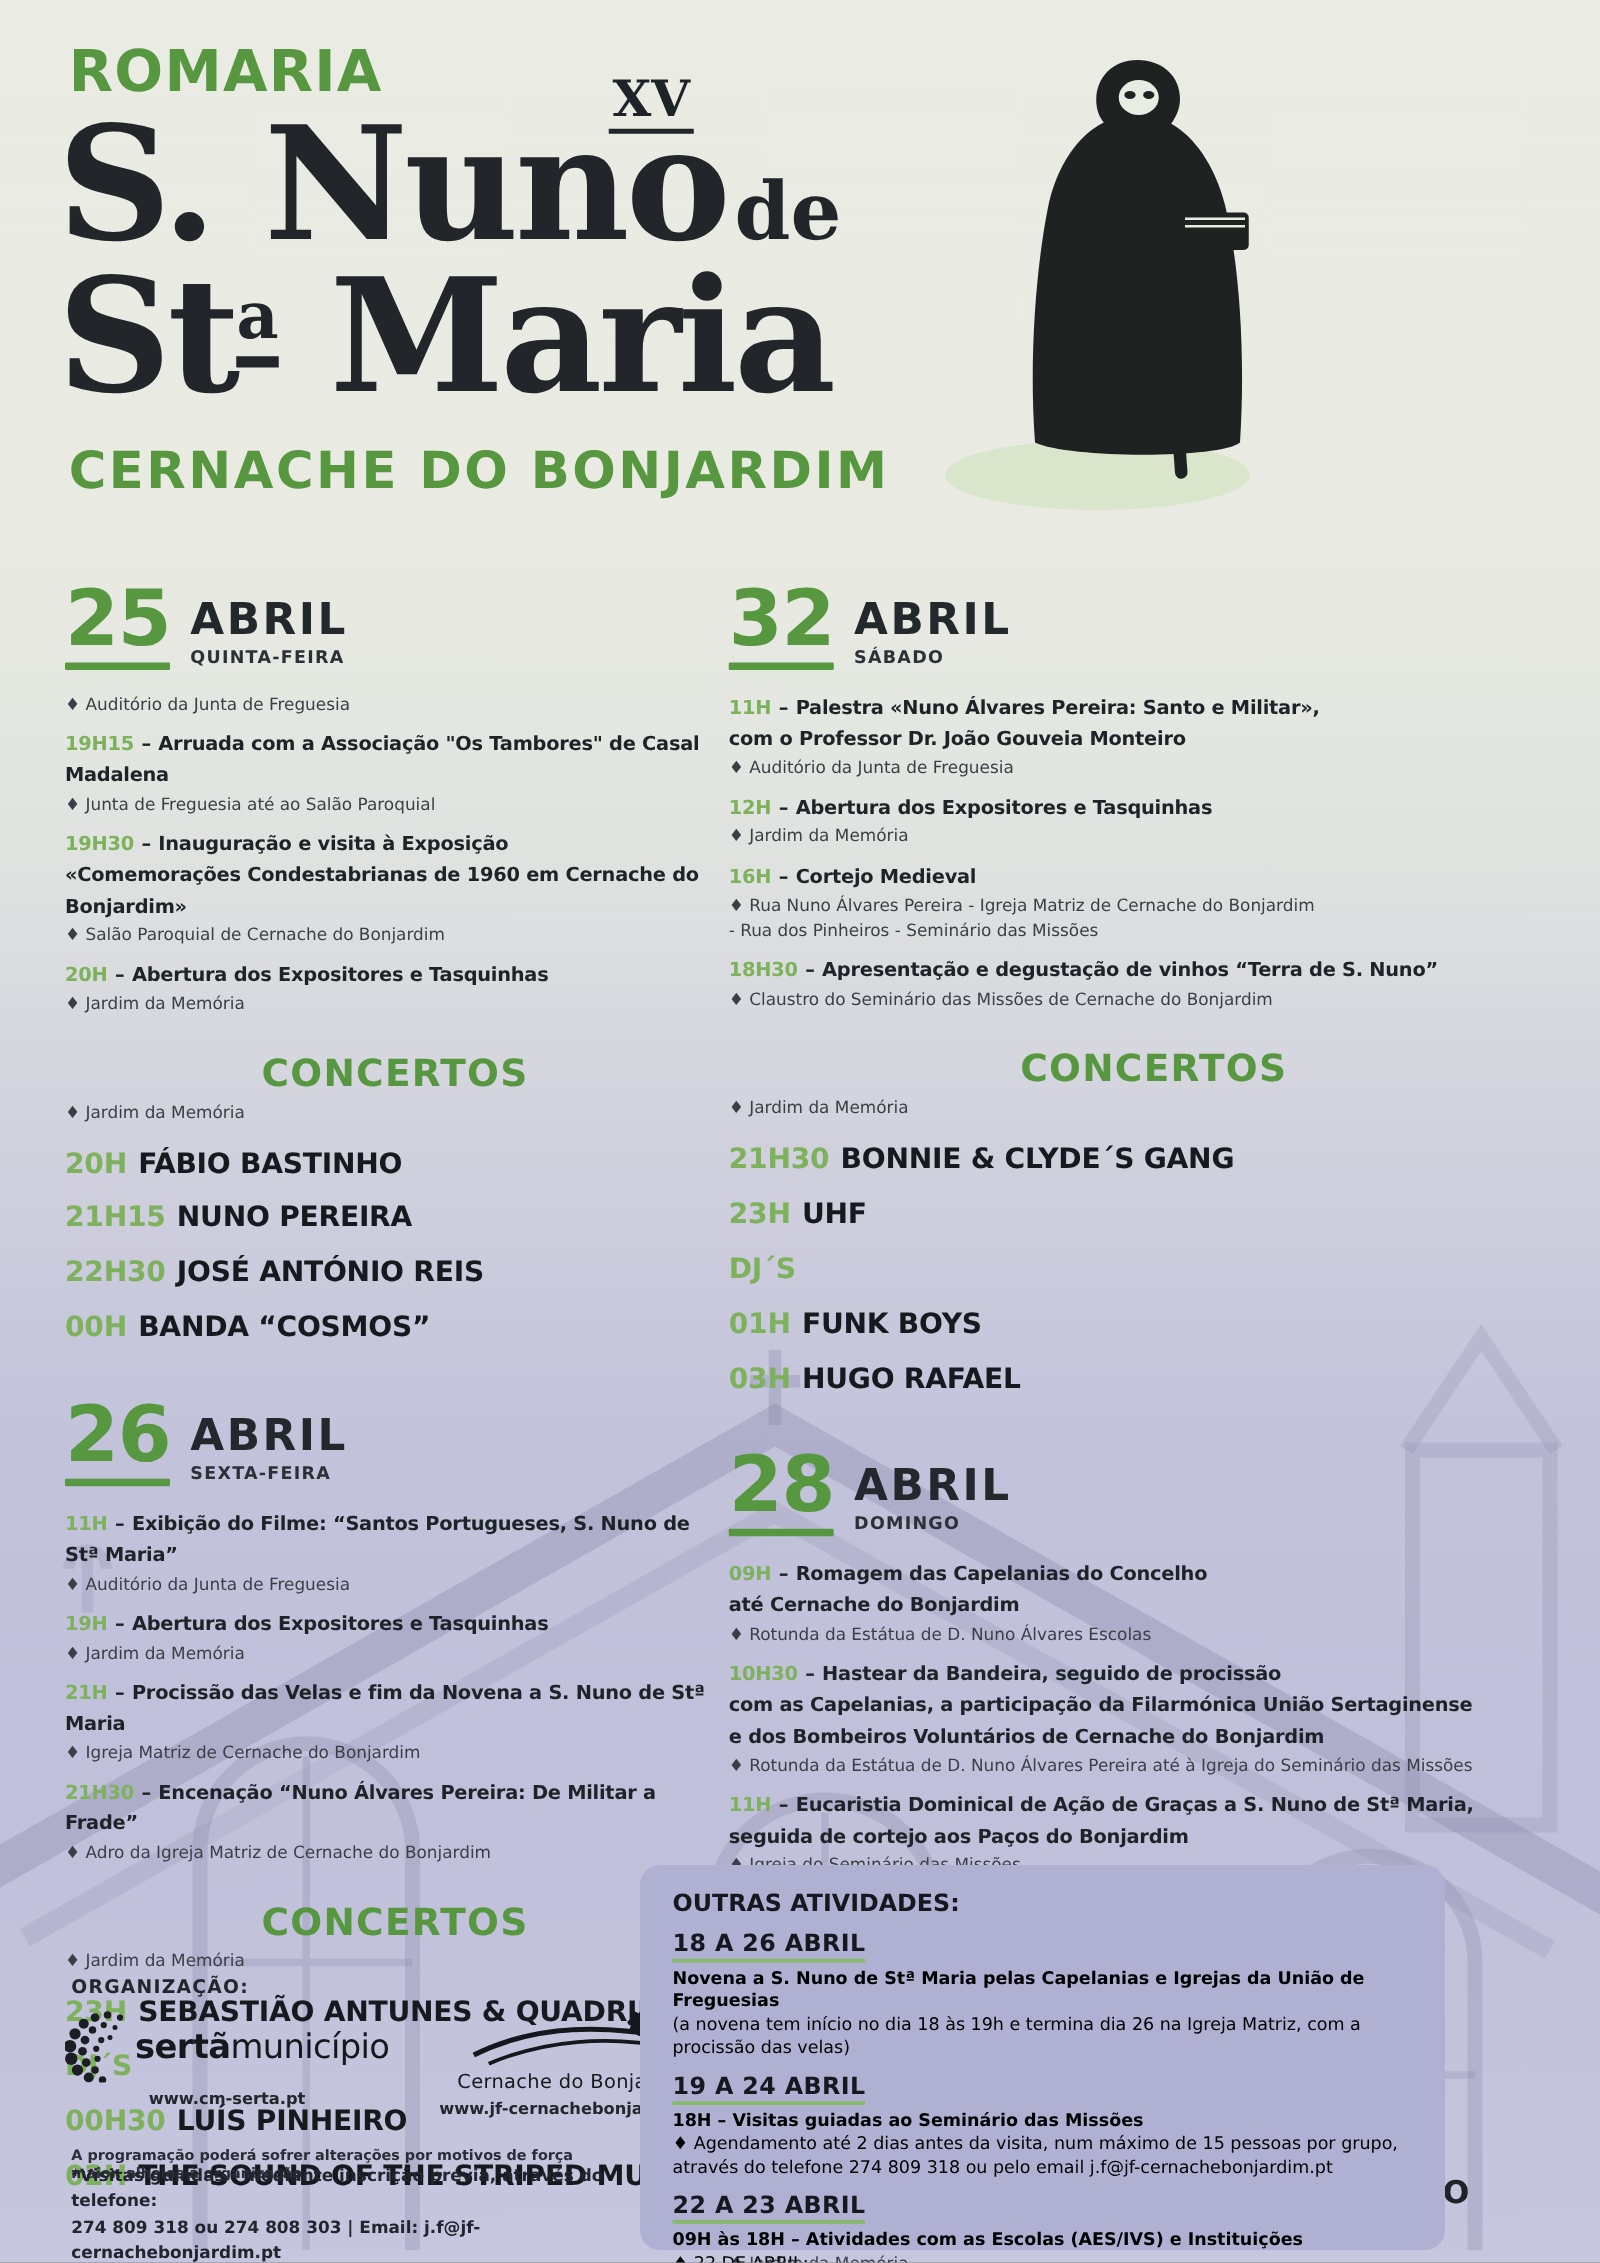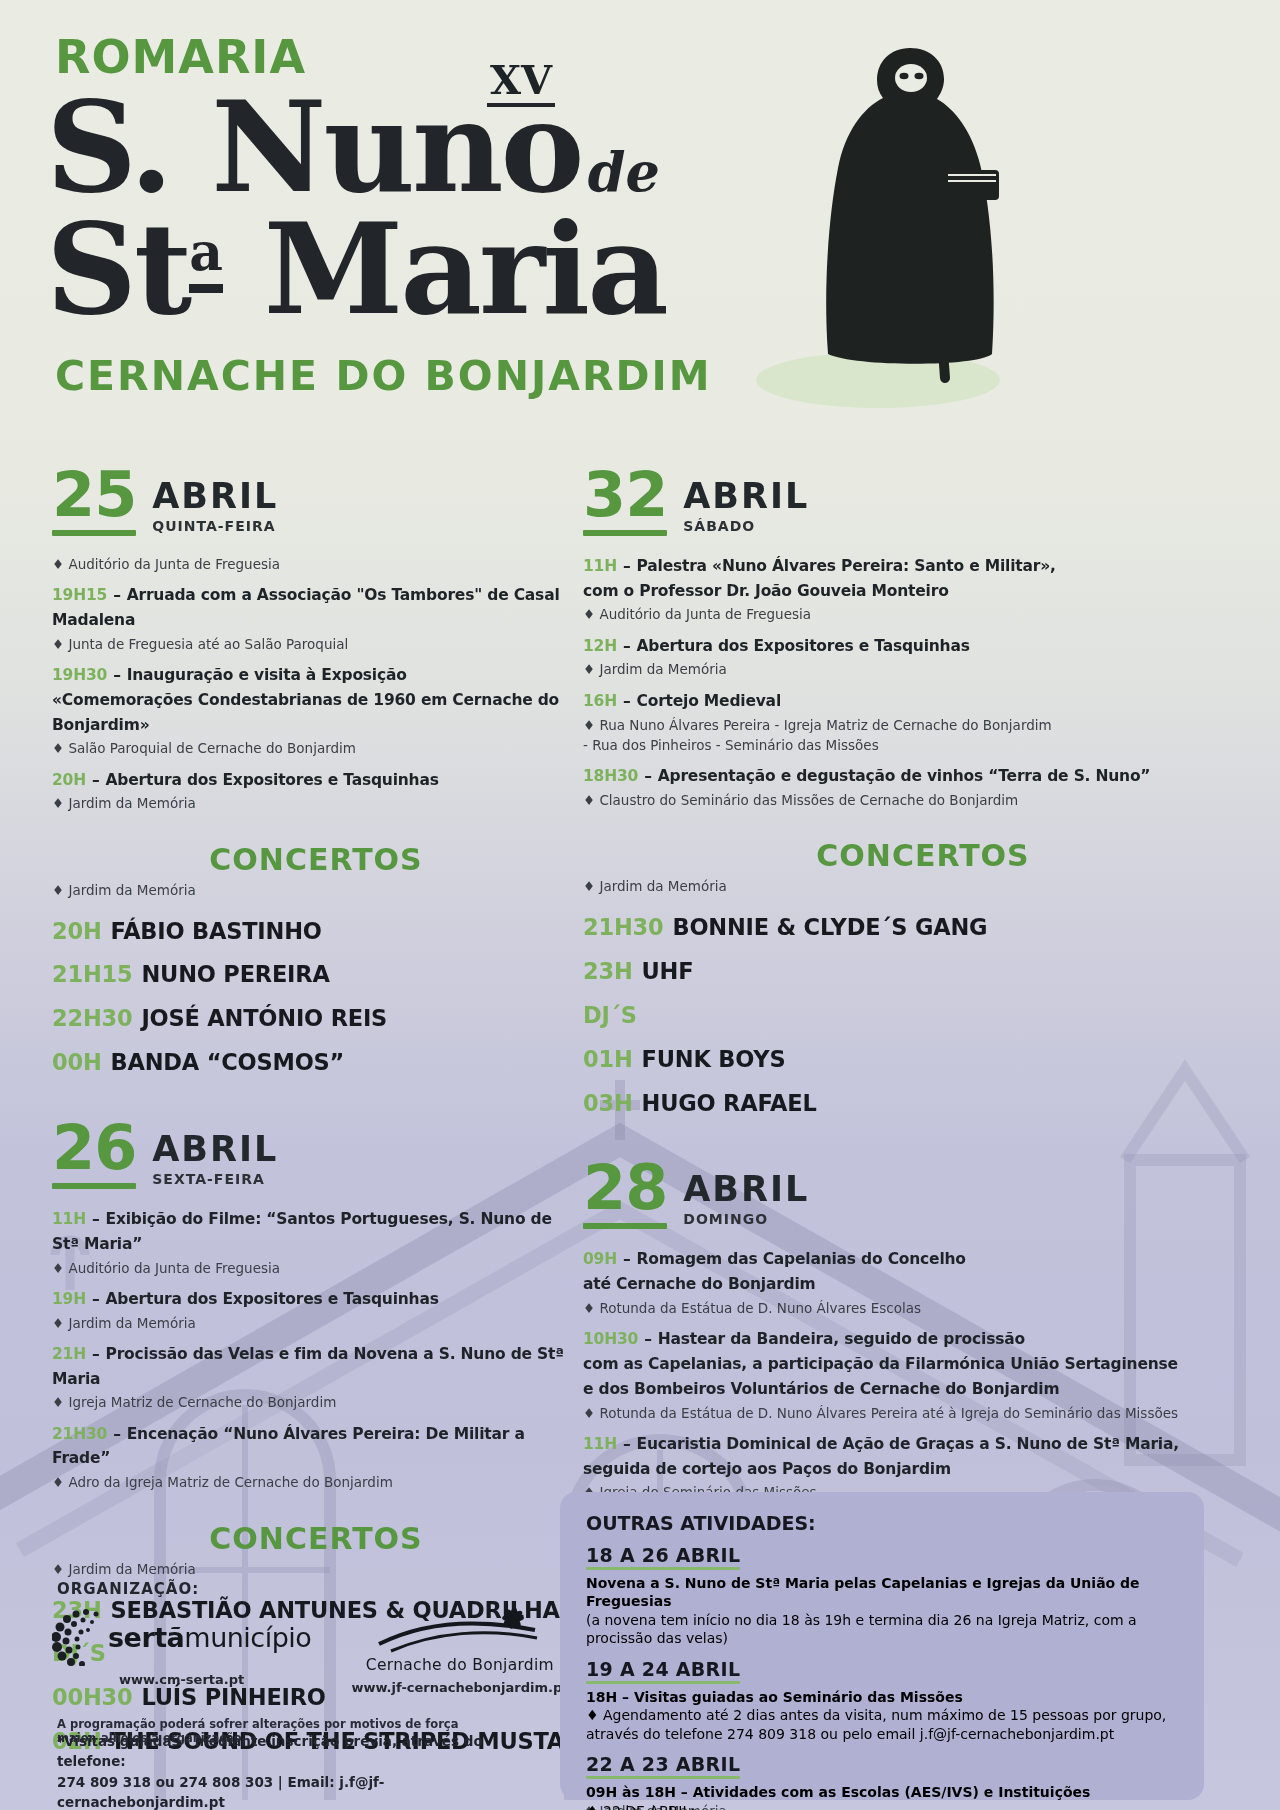--- a/index.html
+++ b/index.html
@@ -12,21 +12,21 @@
     position:relative;width:1280px;height:1810px;margin:0 auto;overflow:hidden;
     background:linear-gradient(180deg,#eaece3 0%,#e9ebe2 24%,#e0e2e0 38%,#cfcfdd 52%,#c2c2db 64%,#c0c0da 80%,#c6c6de 100%);
     color:var(--dark);
   }
   
   .ghost{position:absolute;left:0;top:1010px;width:1280px;height:800px;z-index:0;pointer-events:none;}
   
   .kicker{position:absolute;left:55px;top:30px;z-index:2;font-size:46px;font-weight:bold;letter-spacing:1px;color:var(--green);}
   .numeral{position:absolute;left:487px;top:60px;z-index:2;font-family:"DejaVu Serif",serif;font-weight:bold;font-size:40px;line-height:1;border-bottom:4px solid #22262a;padding:0 3px 3px;}
   .title-line1{position:absolute;left:46px;top:84px;z-index:2;font-family:"DejaVu Serif",serif;font-weight:bold;font-size:126px;line-height:1;letter-spacing:-3px;color:#22262a;white-space:nowrap;}
-  .title-line1 .de{font-size:54px;letter-spacing:0;margin-left:6px;font-style:italic;}
+  .title-line1 .de{font-size:64px;letter-spacing:0;margin-left:6px;}
   .title-line2{position:absolute;left:46px;top:206px;z-index:2;font-family:"DejaVu Serif",serif;font-weight:bold;font-size:126px;line-height:1;letter-spacing:-3px;color:#22262a;white-space:nowrap;}
   .title-line2 sup{font-size:52px;vertical-align:super;line-height:0;border-bottom:9px solid #22262a;padding-bottom:2px;letter-spacing:0;}
   .subtitle{position:absolute;left:55px;top:352px;z-index:2;font-size:41px;font-weight:bold;letter-spacing:2px;color:var(--green);white-space:nowrap;}
   
   .blob{position:absolute;left:756px;top:352px;width:244px;height:56px;background:var(--blob);border-radius:50%;z-index:1;}
   .monk{position:absolute;left:795px;top:28px;width:230px;height:372px;z-index:2;}
   
   .col{position:absolute;top:470px;z-index:2;}
   .col-left{left:52px;width:528px;}
   .col-right{left:583px;width:680px;}
@@ -44,21 +44,21 @@
   .event-title .dash{margin-right:6px;}
   .event-loc{font-size:13.5px;line-height:1.5;white-space:pre-line;color:#3a3f45;margin-top:1px;}
   .event-big{margin-top:16px;}
   .event-big .event-title{font-size:25px;line-height:1.22;letter-spacing:0;}
   .concert-block{margin-top:28px;}
   .concerts-title{font-size:30px;font-weight:bold;letter-spacing:1px;color:var(--green);text-align:center;}
   .concerts-loc{font-size:13.5px;color:#3a3f45;margin:5px 0 12px;}
   .concert{font-size:22.5px;font-weight:bold;line-height:1.95;letter-spacing:-.2px;color:#16191d;white-space:nowrap;}
   .concert .time{color:var(--green2);margin-right:9px;}
   
-  .oa-box{position:absolute;left:512px;top:1492px;width:644px;height:308px;z-index:3;background:var(--box);border-radius:16px;padding:20px 26px;margin-left:48px;}
+  .oa-box{position:absolute;left:512px;top:1492px;width:644px;height:308px;z-index:3;background:var(--box);border-radius:16px;padding:20px 26px;}
   .oa-heading{font-size:19px;font-weight:bold;color:#15181f;}
   .oa-group{margin-top:10px;}
   .oa-dates{display:inline-block;font-size:19px;font-weight:bold;color:#15181f;border-bottom:3px solid #86b96a;padding-bottom:1px;margin-bottom:4px;letter-spacing:.3px;}
   .oa-line{font-size:14px;line-height:1.32;color:#000000;}
   .oa-line.bold{font-weight:bold;}
   
   .org-heading{position:absolute;left:57px;top:1580px;z-index:2;font-size:15px;font-weight:bold;letter-spacing:1px;color:#23262c;}
   .logos{position:absolute;left:52px;top:1608px;z-index:2;display:flex;gap:40px;align-items:flex-start;}
   .logo{display:flex;flex-direction:column;align-items:center;}
   .logo-row{display:flex;align-items:center;gap:6px;}

